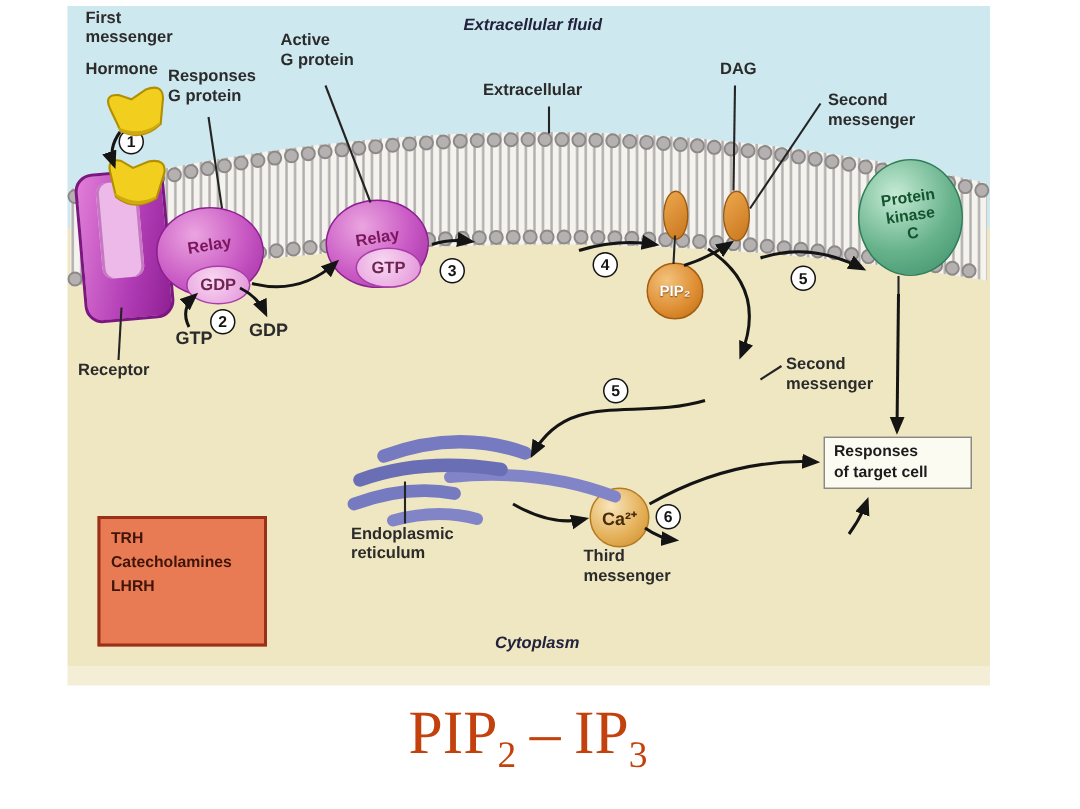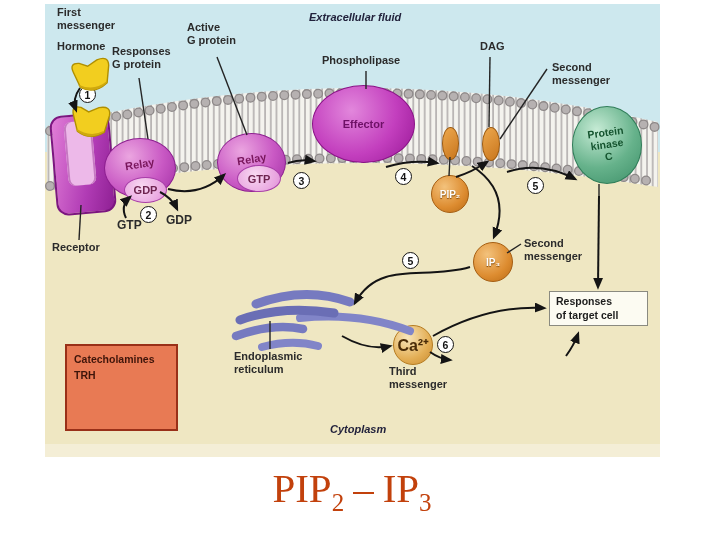--- a/index.html
+++ b/index.html
@@ -41,21 +41,21 @@
   .pkc span{color:#14532e;font-size:10.5px;font-weight:bold;line-height:1.12;transform:rotate(-8deg);}
   .orangeball{
     background:radial-gradient(circle at 35% 30%, #f3c27c, #dd8c30 60%, #b96a15);
     border:1px solid #a55d10;
   }
   .orangeball span{color:#fff;font-size:10px;font-weight:bold;text-shadow:0 1px 1px #7a4304;}
   .caball{
     background:radial-gradient(circle at 35% 30%, #f8e6bb, #e3ae55 60%, #c98b30);
     border:1.5px solid #b57b20;
   }
-  .caball span{color:#4a2c08;font-size:16px;font-weight:bold;text-align:right;}
+  .caball span{color:#4a2c08;font-size:12px;font-weight:bold;text-align:right;}
   .anchor{
     position:absolute;border-radius:50%;
     background:linear-gradient(135deg,#eda84e,#c9761d);
     border:1.5px solid #9c5a10;
   }
   .calmodulin{
     position:absolute;border-radius:50%;
     background:radial-gradient(ellipse at 50% 38%, #eebc72, #d8953c 72%, #c17c2c);
     border:2px solid #b0722a;
     display:flex;align-items:center;justify-content:center;
@@ -136,36 +136,30 @@
   <div class="blob ntp" style="left:124px;top:177px;width:41px;height:24px;">
     <span>GDP</span>
   </div>
   <div class="blob relay" style="left:217px;top:133px;width:67px;height:57px;">
     <span>Relay</span>
   </div>
   <div class="blob ntp" style="left:237px;top:165px;width:42px;height:25px;">
     <span>GTP</span>
   </div>
 
-  <div class="blob effector" style="left:312px;top:85px;width:101px;height:76px;">
-    <span>Effector</span>
-  </div>
   <div class="blob pkc" style="left:572px;top:106px;width:68px;height:76px;">
     <span>Protein
 kinase
 C</span>
   </div>
 
   <div class="anchor" style="left:442px;top:127px;width:15px;height:31px;"></div>
   <div class="anchor" style="left:482px;top:127px;width:16px;height:32px;"></div>
   <div class="blob orangeball" style="left:431px;top:175px;width:36px;height:36px;">
     <span>PIP₂</span>
-  </div>
-  <div class="blob orangeball" style="left:473px;top:242px;width:38px;height:38px;">
-    <span>IP₃</span>
   </div>
   <div class="blob caball" style="left:393px;top:325px;width:38px;height:38px;">
     <span>Ca²⁺</span>
   </div>
 
   <svg class="layer" style="z-index:4">
     <defs>
       <marker id="ah" markerWidth="7" markerHeight="6" refX="4.6" refY="2.5" orient="auto">
         <path d="M0 0 L6 2.5 L0 5 Z" fill="#141414"></path>
       </marker>
@@ -229,33 +223,34 @@
   <div class="stepbadge" style="left:402px;top:252px;">
       <span>5</span>
     </div>
   <div class="stepbadge" style="left:437px;top:336px;">
       <span>6</span>
     </div>
 
   <div class="whitebox">Responses
 of target cell</div>
   <div class="hormonebox">
+    <div>TRH</div>
     <div>Catecholamines</div>
-    <div>TRH</div>
+    <div>LHRH</div>
   </div>
 
   <div class="lbl" style="left:57px;top:6px;">First
 messenger</div>
   <div class="lbl" style="left:57px;top:40px;text-align:right;">Hormone</div>
   <div class="lbl" style="left:112px;top:45px;">Responses
 G protein</div>
   <div class="lbl" style="left:187px;top:21px;">Active
 G protein</div>
   <div class="lbl italic" style="left:309px;top:11px;">Extracellular fluid</div>
-  <div class="lbl" style="left:322px;top:54px;">Phospholipase</div>
+  <div class="lbl" style="left:322px;top:54px;">Extracellular</div>
   <div class="lbl" style="left:480px;top:40px;">DAG</div>
   <div class="lbl" style="left:552px;top:61px;">Second
 messenger</div>
   <div class="lbl" style="left:52px;top:241px;">Receptor</div>
   <div class="lbl" style="left:117px;top:218px;font-size:12px;">GTP</div>
   <div class="lbl" style="left:166px;top:213px;font-size:12px;">GDP</div>
   <div class="lbl" style="left:524px;top:237px;">Second
 messenger</div>
   <div class="lbl" style="left:234px;top:350px;">Endoplasmic
 reticulum</div>

